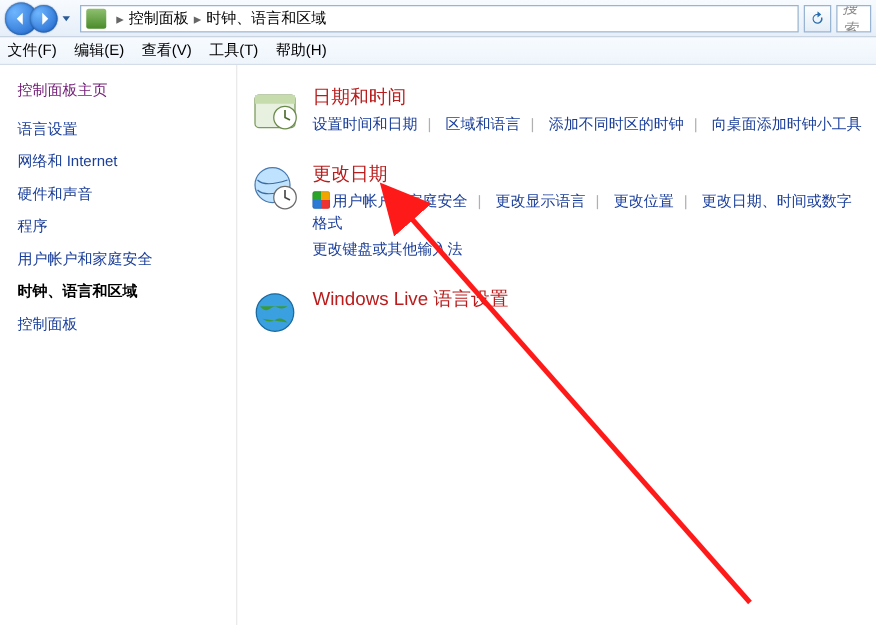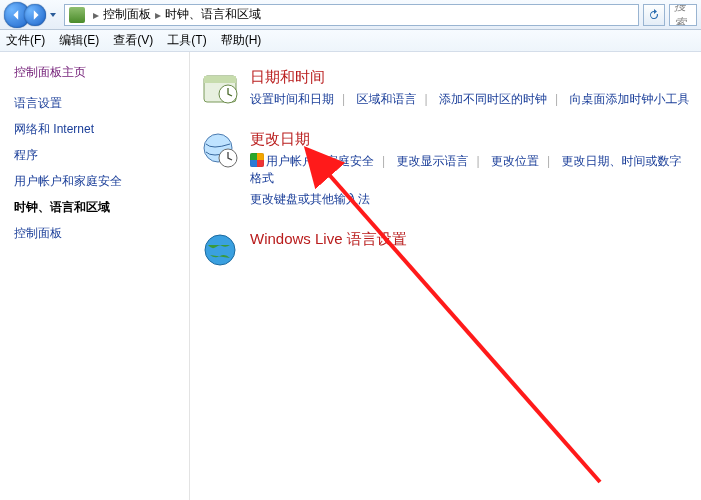--- a/index.html
+++ b/index.html
@@ -143,20 +143,21 @@
   <span class="menu-item">查看(V)</span>
   <span class="menu-item">工具(T)</span>
   <span class="menu-item">帮助(H)</span>
 </div>
 
 <div class="main">
   <div class="sidebar">
     <div class="sidebar-title">控制面板主页</div>
     <a href="#">语言设置</a>
     <a href="#">网络和 Internet</a>
+    <a href="#">硬件和声音</a>
     <a href="#">程序</a>
     <a href="#">用户帐户和家庭安全</a>
     <a href="#" class="current">时钟、语言和区域</a>
     <a href="#">控制面板</a>
   </div>
 
   <div class="content">
 
     <div class="cat">
       <div class="cat-icon">

